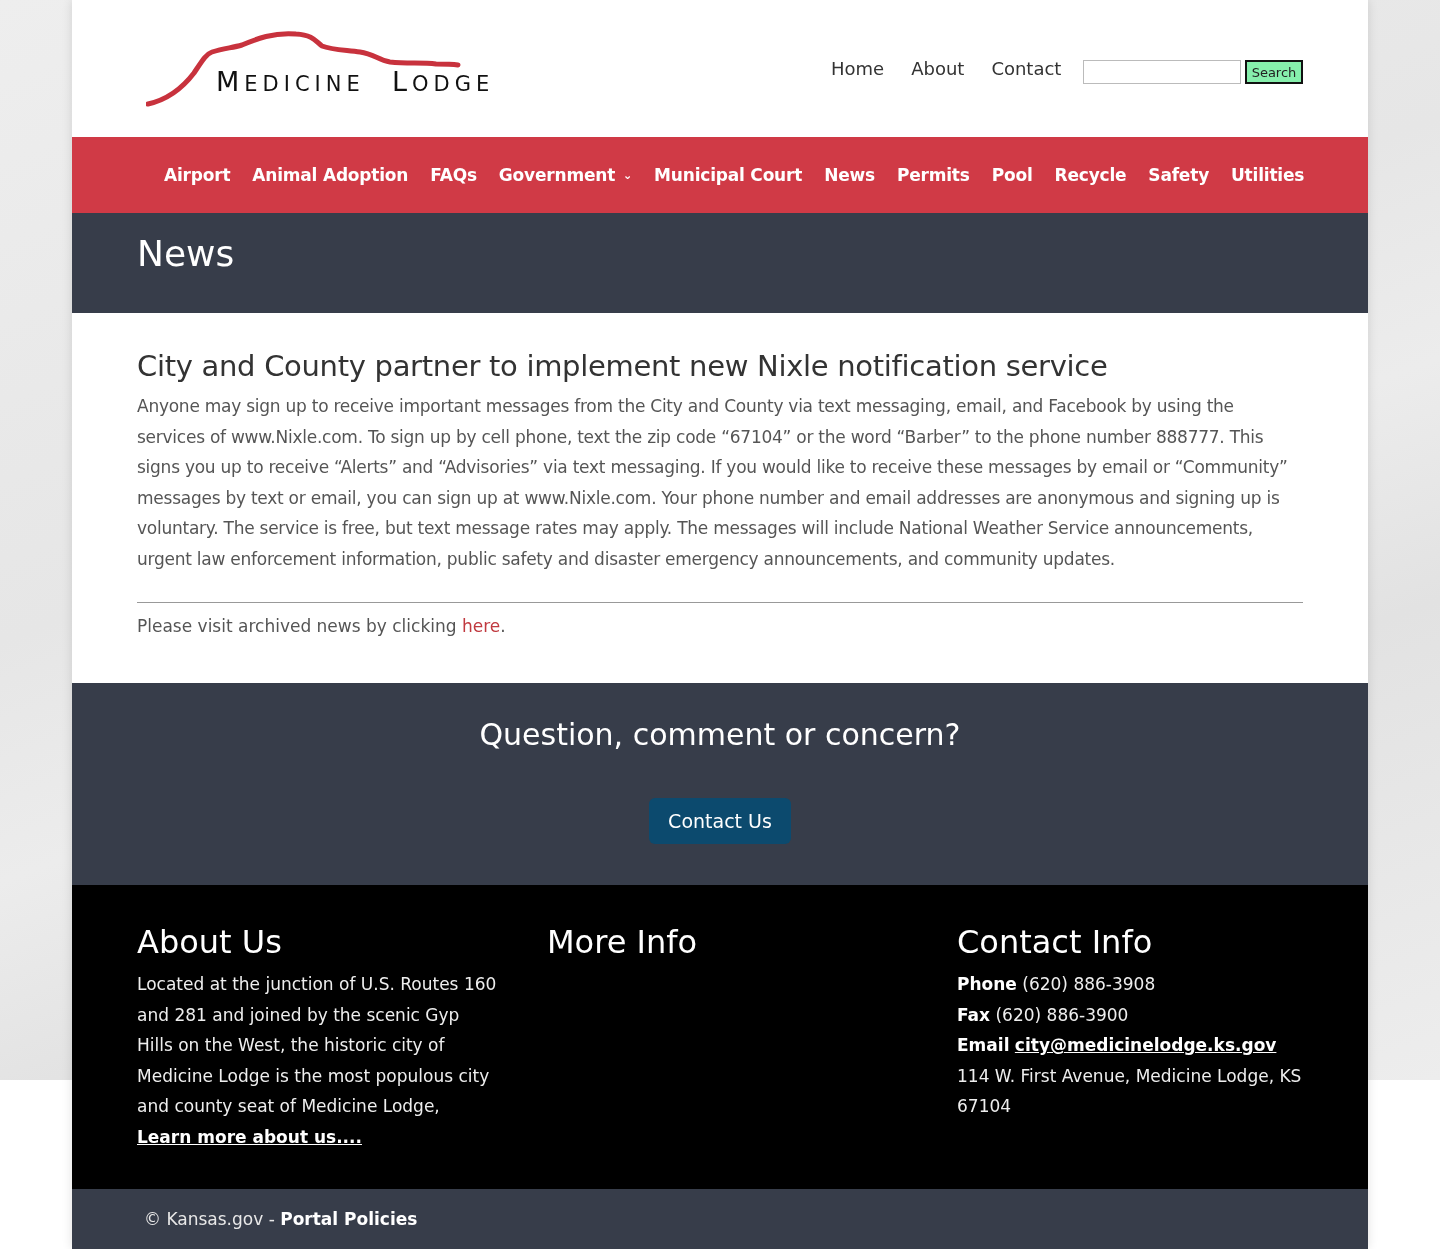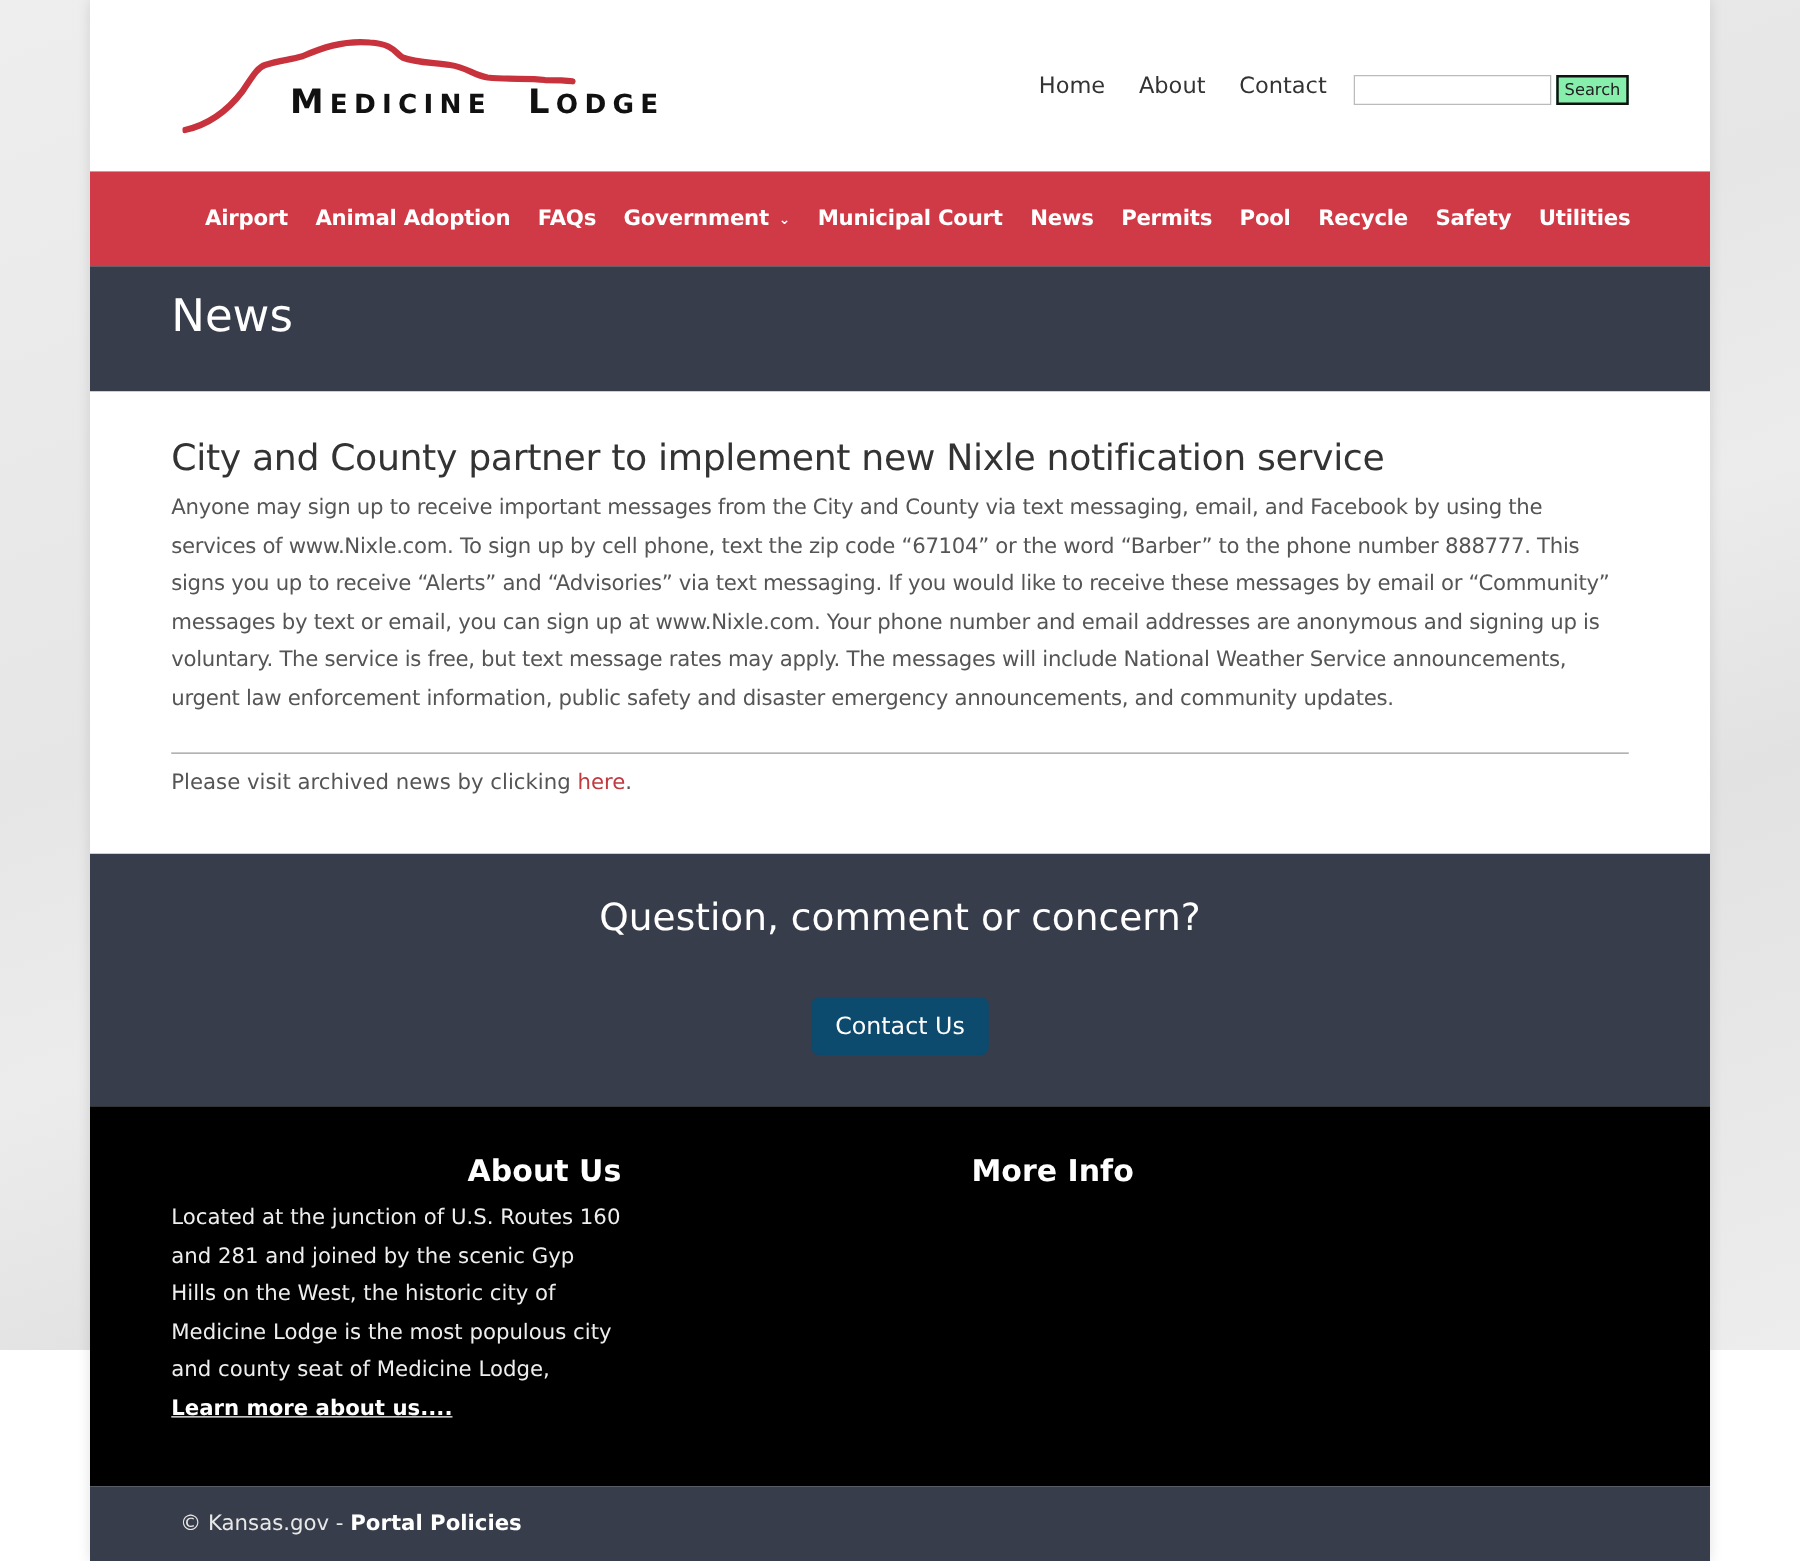--- a/index.html
+++ b/index.html
@@ -21,24 +21,23 @@
     position: absolute; left: 72px; top: 0; width: 1296px; height: 1249px;
     background: #fff;
     box-shadow: 0 0 10px rgba(0,0,0,0.12);
   }
 
   
   .header { position: relative; height: 137px; background: #fff; }
   .logo { position: absolute; left: 74px; top: 28px; width: 336px; height: 82px; }
   .logo-text {
     position: absolute; left: 70px; top: 38px;
-    font-family: "DejaVu Sans", sans-serif; font-weight: bold;
+    font-family: "DejaVu Sans", sans-serif; font-weight: normal;
     font-size: 27px; letter-spacing: 5px; color: #111;
     white-space: nowrap;
-    margin-left: 16px;
   }
   .logo-text .sm { font-size: 21px; letter-spacing: 5px; }
   .top-nav { position: absolute; left: 759px; top: 58px; display: flex; gap: 0; text-align: center; }
   .top-nav a {
     font-size: 18px; color: #333; text-decoration: none; margin-right: 27px;
     font-family: "DejaVu Sans", sans-serif;
   }
   .search-wrap { position: absolute; left: 1011px; top: 60px; display: flex; align-items: center; }
   .search-input {
     width: 158px; height: 24px; border: 1px solid #bbb; background: #fff;
@@ -92,21 +91,21 @@
   }
   .cta-btn {
     position: absolute; left: 577px; top: 115px; width: 142px; height: 46px;
     background: #0c4a6e; color: #fff; border: none; border-radius: 6px;
     font-size: 19px; font-family: "DejaVu Sans", sans-serif;
   }
 
   
   .footer { height: 304px; background: #000; position: relative; color: #fff; }
   .fcol { position: absolute; top: 38px; width: 360px; }
-  .fcol h4 { font-weight: bold; font-size: 24px; margin-bottom: 8px; text-align: right; }
+  .fcol h4 { font-weight: normal; font-size: 32px; margin-bottom: 8px; }
   .fcol p { font-size: 17px; line-height: 30.6px; color: #eee; }
   .fcol a { color: #fff; font-weight: bold; text-decoration: underline; }
   .fcol b { color: #fff; }
 
   .bottom-bar { height: 60px; background: #373d4a; position: relative; }
   .bottom-bar .copy {
     position: absolute; left: 72px; top: 20px; color: #e8e8e8; font-size: 17px;
   }
   .bottom-bar .copy a { color: #fff; font-weight: bold; text-decoration: none; }
 </style>
@@ -178,18 +177,27 @@
   </section>
 
   <footer class="footer">
     <div class="fcol" style="left:65px;width:360px;">
       <h4>About Us</h4>
       <p><span>Located at the junction of U.S. Routes 160 and 281 and joined by the scenic Gyp Hills on the West, the historic city of Medicine Lodge is the most populous city and county seat of Medicine Lodge, </span><a href="#">Learn more about us....</a></p>
     </div>
     <div class="fcol" style="left:475px;width:360px;">
       <h4>More Info</h4>
     </div>
+    <div class="fcol" style="left:885px;width:350px;">
+      <h4>Contact Info</h4>
+      <p>
+        <b>Phone</b><span> (620) 886-3908</span><br>
+        <b>Fax</b><span> (620) 886-3900</span><br>
+        <b>Email</b> <a href="#">city@medicinelodge.ks.gov</a><br>
+        <span>114 W. First Avenue, Medicine Lodge, KS 67104</span>
+      </p>
+    </div>
   </footer>
 
   <div class="bottom-bar">
     <div class="copy"><span>© Kansas.gov - </span><a href="#">Portal Policies</a></div>
   </div>
 </div>
 
 </body></html>

